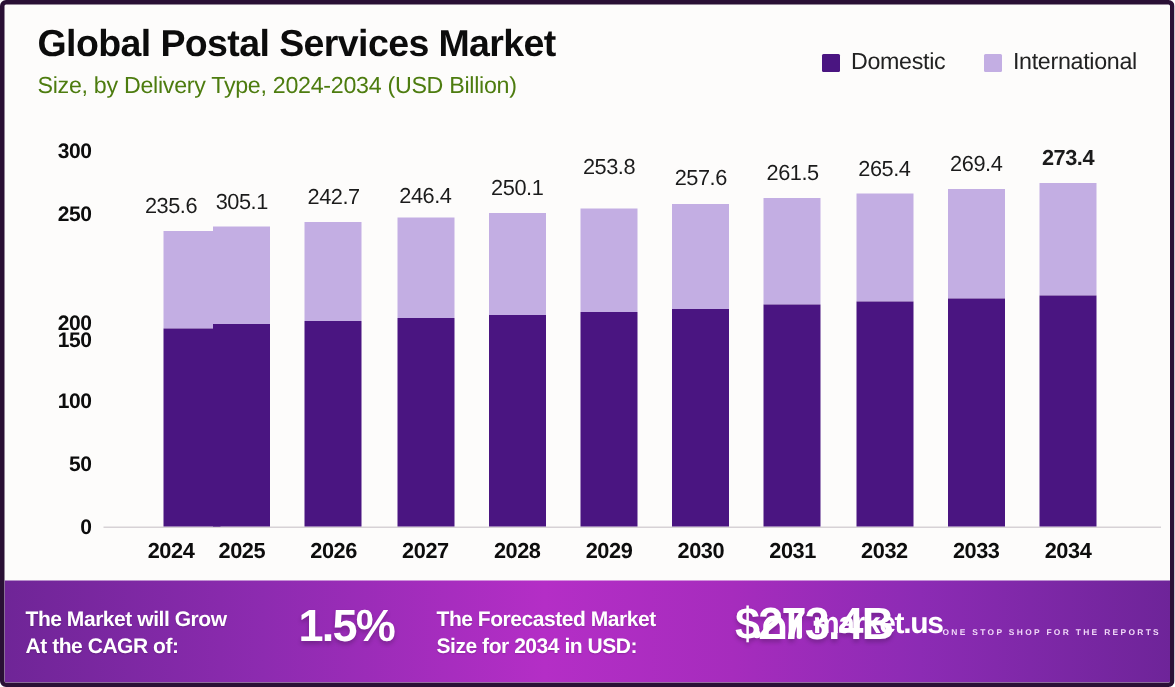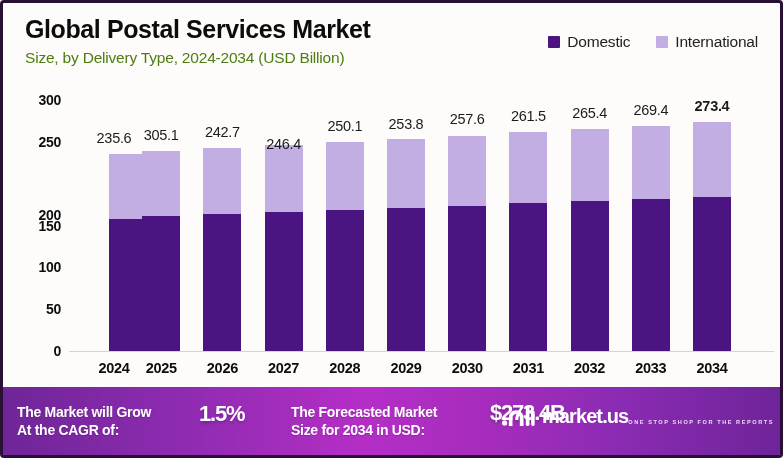--- a/index.html
+++ b/index.html
@@ -74,21 +74,21 @@
     position:absolute;left:0;bottom:0;width:783px;height:68px;
     background:linear-gradient(90deg,#6f2597 0%,#8d2bb0 22%,#b42ec6 46%,#a62cbd 62%,#8c2bb4 78%,#6d2498 100%);
     display:flex;align-items:center;
     overflow:hidden;
   }
   .f-text{
     color:#ffffff;font-weight:bold;font-size:14px;line-height:1.25;
     letter-spacing:-0.3px;text-shadow:0 1px 1px rgba(0,0,0,0.18);
   }
   .f-big{
-    color:#ffffff;font-weight:bold;font-size:22px;
+    color:#ffffff;font-weight:bold;font-size:30px;
     letter-spacing:-1.2px;text-shadow:0 2px 3px rgba(0,0,0,0.22);
     white-space:nowrap;
   }
   #f-cagr-text{position:absolute;left:14px;top:17px;}
   #f-cagr-value{position:absolute;left:196px;top:14px;}
   #f-forecast-text{position:absolute;left:288px;top:17px;}
   #f-forecast-value{position:absolute;left:487px;top:13px;}
   #brand{position:absolute;right:12px;top:16px;display:flex;align-items:center;gap:7px;}
   #brand-mark{width:34px;height:26px;display:block;}
   #brand-wordmark{display:flex;flex-direction:row;line-height:1;align-items:flex-end;}
@@ -147,33 +147,33 @@
         </div>
         <div class="barcol" style="left: 200.4px; width: 38px;">
           <div class="seg seg-intl" title="International" style="height: 65.8457px; background: rgb(195, 174, 227);"></div>
           <div class="seg seg-dom" title="Domestic" style="height: 137.213px; background: rgb(74, 21, 129);"></div>
           <div class="bartotal" style="bottom: 211.059px;">242.7</div>
           <div class="xlabel">2026</div>
         </div>
         <div class="barcol" style="left: 261.6px; width: 38px;">
           <div class="seg seg-intl" title="International" style="height: 66.9333px; background: rgb(195, 174, 227);"></div>
           <div class="seg seg-dom" title="Domestic" style="height: 139.221px; background: rgb(74, 21, 129);"></div>
-          <div class="bartotal" style="bottom: 199px; text-align: right;">246.4</div>
+          <div class="bartotal" style="bottom: 212px; text-align: right;">246.4</div>
           <div class="xlabel">2027</div>
         </div>
         <div class="barcol" style="left: 322.8px; width: 38px;">
           <div class="seg seg-intl" title="International" style="height: 68.021px; background: rgb(195, 174, 227);"></div>
           <div class="seg seg-dom" title="Domestic" style="height: 141.229px; background: rgb(74, 21, 129);"></div>
           <div class="bartotal" style="bottom: 217.25px;">250.1</div>
           <div class="xlabel">2028</div>
         </div>
         <div class="barcol" style="left: 384px; width: 38px;">
           <div class="seg seg-intl" title="International" style="height: 69.1087px; background: rgb(195, 174, 227);"></div>
           <div class="seg seg-dom" title="Domestic" style="height: 143.237px; background: rgb(74, 21, 129);"></div>
-          <div class="bartotal" style="bottom: 219px; margin-top: 48px;">253.8</div>
+          <div class="bartotal" style="bottom: 231px; margin-top: 48px;">253.8</div>
           <div class="xlabel">2029</div>
         </div>
         <div class="barcol" style="left: 445.2px; width: 38px;">
           <div class="seg seg-intl" title="International" style="height: 70.28px; background: rgb(195, 174, 227);"></div>
           <div class="seg seg-dom" title="Domestic" style="height: 145.245px; background: rgb(74, 21, 129);"></div>
           <div class="bartotal" style="bottom: 223.525px;">257.6</div>
           <div class="xlabel">2030</div>
         </div>
         <div class="barcol" style="left: 506.4px; width: 38px;">
           <div class="seg seg-intl" title="International" style="height: 71.033px; background: rgb(195, 174, 227);"></div>

